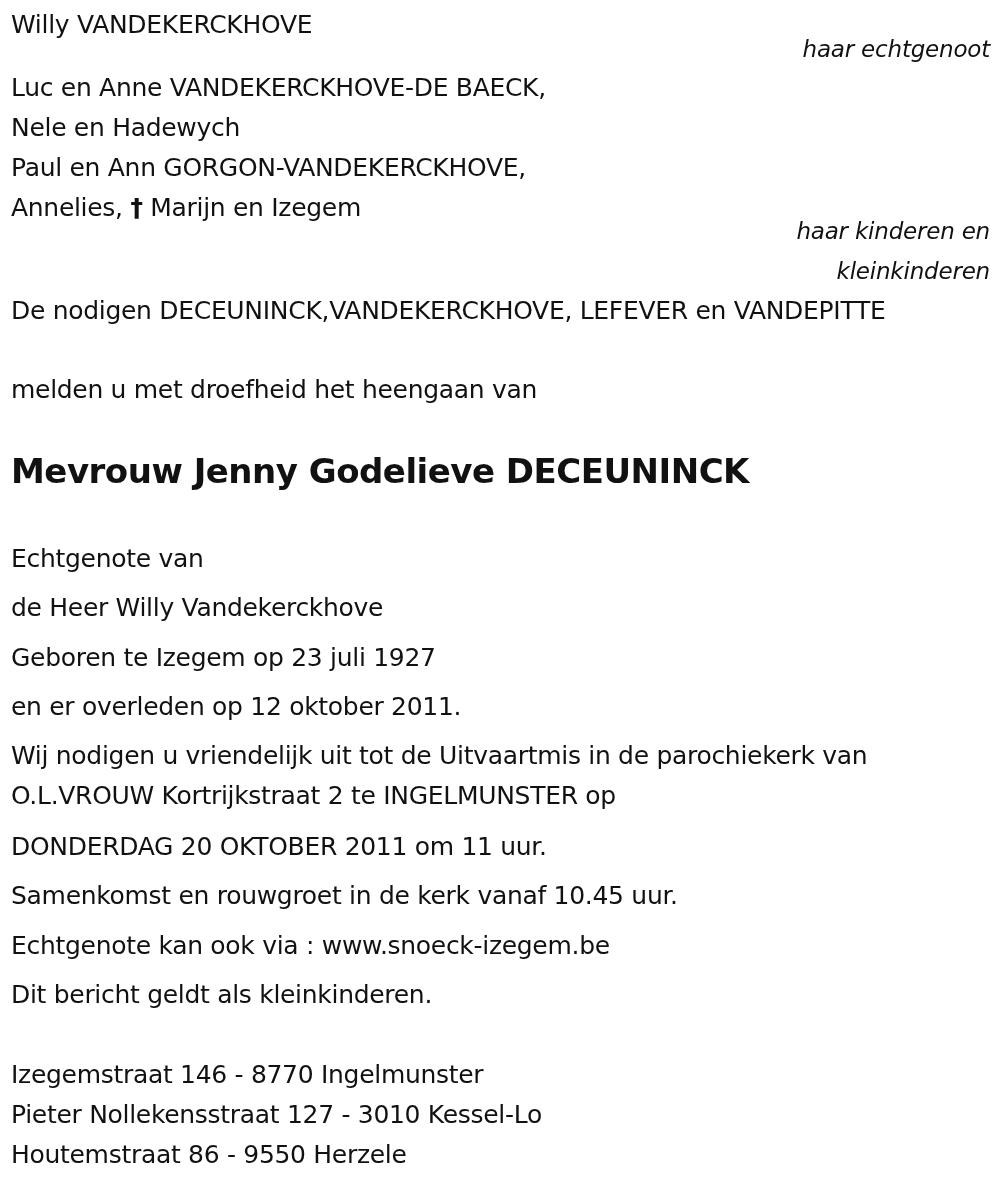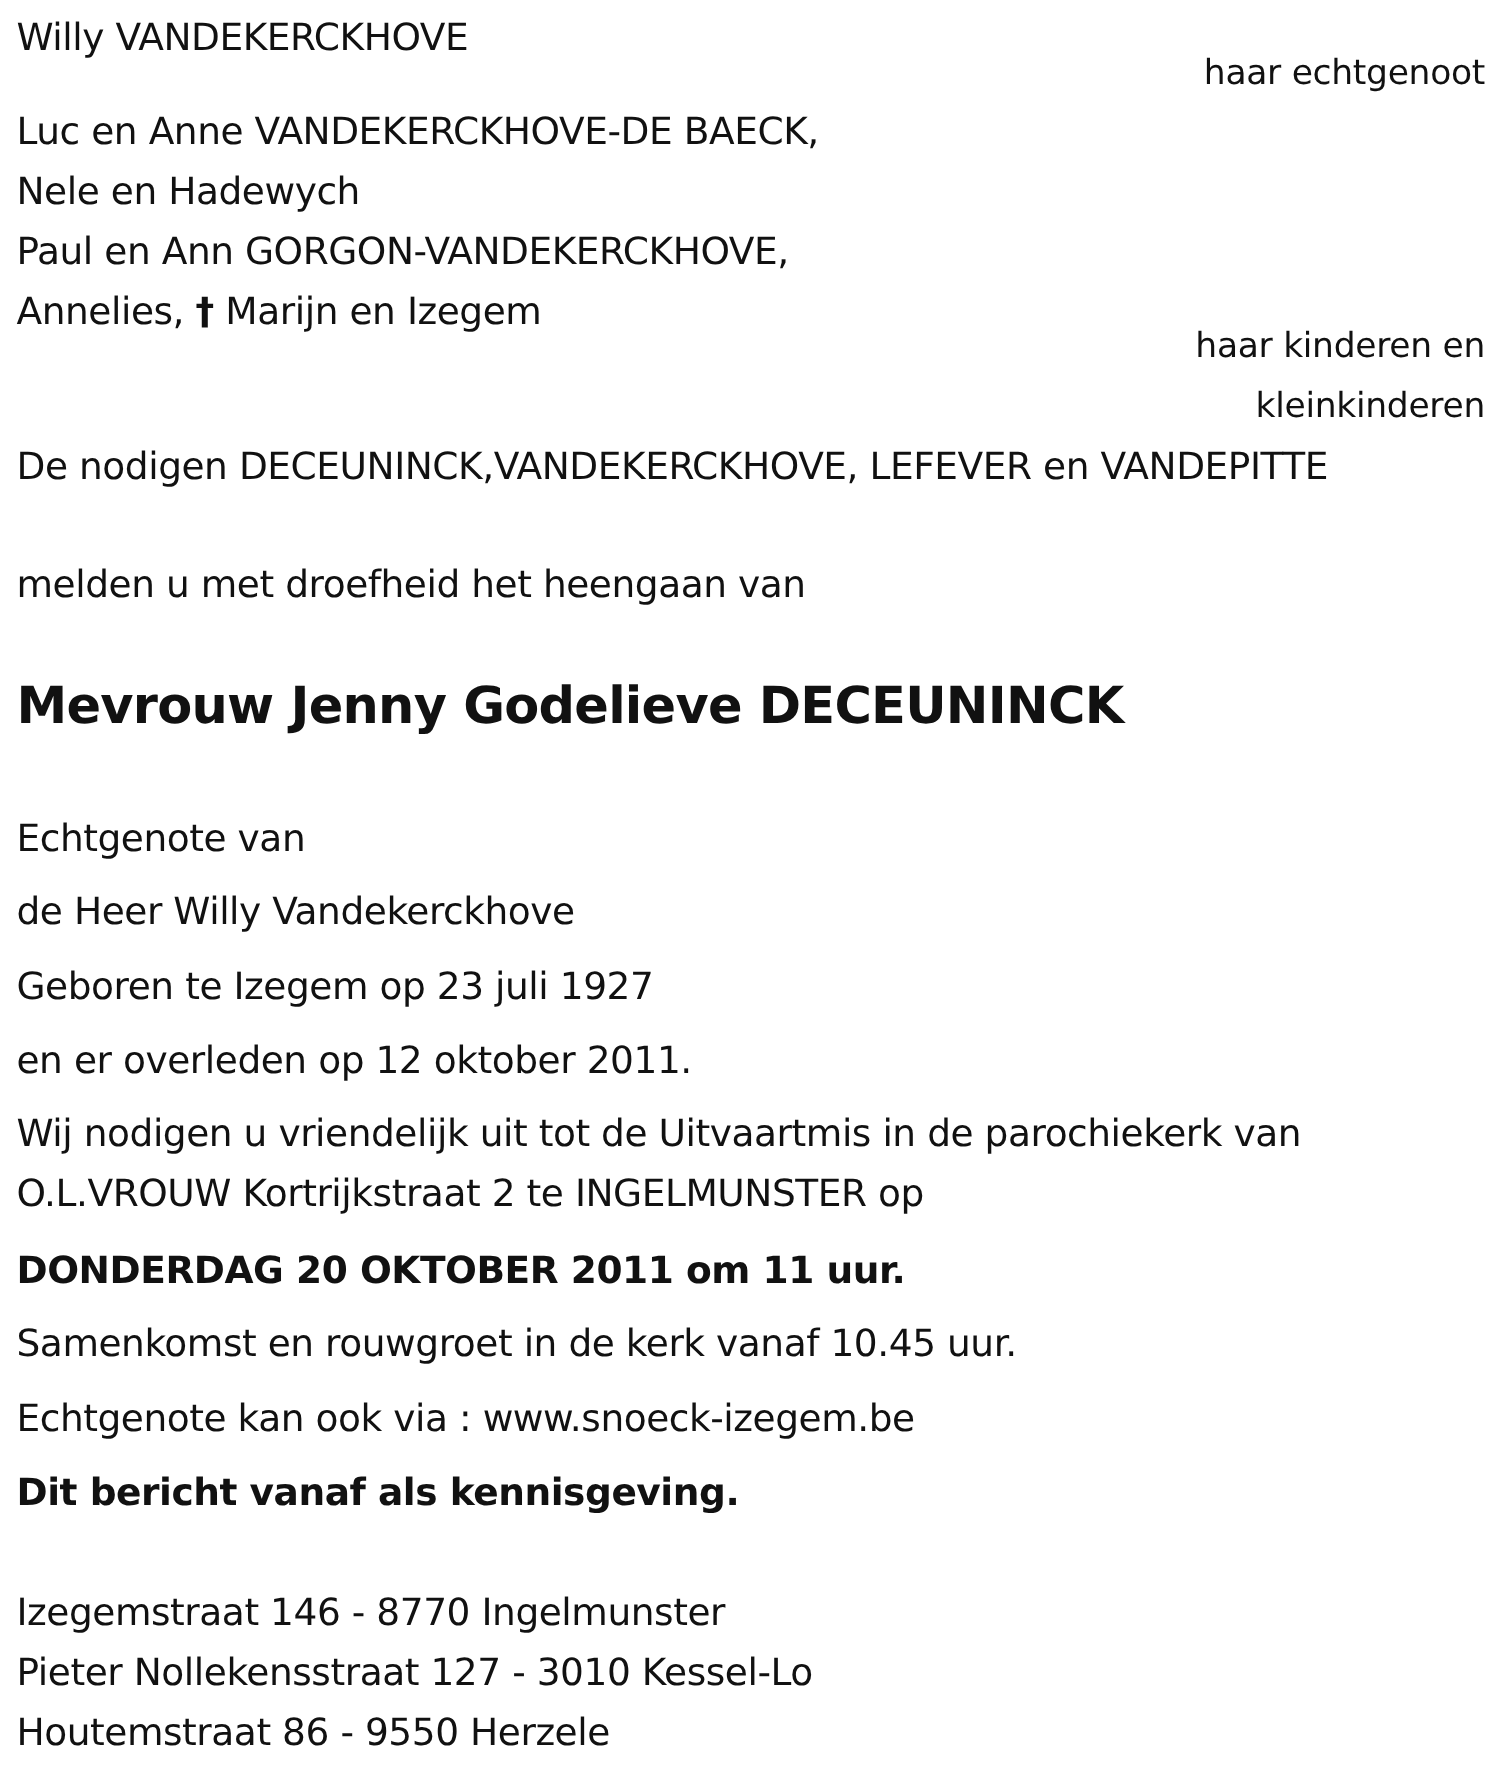--- a/index.html
+++ b/index.html
@@ -6,23 +6,23 @@
   body {
     width: 1000px; height: 1186px; position: relative; overflow: hidden;
     font-family: "DejaVu Sans", sans-serif; color: #111111;
   }
   .ln {
     position: absolute; left: 11px; font-size: 25px; line-height: 30px;
     white-space: nowrap; letter-spacing: -0.3px;
   }
   .rt {
     position: absolute; right: 10px; font-size: 23px; line-height: 30px;
-    text-align: left; white-space: nowrap; letter-spacing: -0.2px;
+    font-style: italic; text-align: left; white-space: nowrap; letter-spacing: -0.2px;
   }
-  .b { font-weight: bold; }
+  .b { font-weight: normal; }
   .title { font-size: 34px; line-height: 40px; font-weight: bold; letter-spacing: -0.5px; }
   .cross { font-weight: bold; }
 </style>
 </head>
 <body>
 
 <div>
 
   <div class="ln" style="top:10px">Willy VANDEKERCKHOVE</div>
   <div class="rt" style="top:34px">haar echtgenoot</div>
@@ -48,19 +48,19 @@
   <div class="ln" style="top:593px">de Heer Willy Vandekerckhove</div>
   <div class="ln" style="top:643px">Geboren te Izegem op 23 juli 1927</div>
   <div class="ln" style="top:692px">en er overleden op 12 oktober 2011.</div>
   <div class="ln" style="top:741px">Wij nodigen u vriendelijk uit tot de Uitvaartmis in de parochiekerk van</div>
   <div class="ln" style="top:781px">O.L.VROUW Kortrijkstraat 2 te INGELMUNSTER op</div>
   <div class="ln b" style="top:832px">DONDERDAG 20 OKTOBER 2011 om 11 uur.</div>
   <div class="ln" style="top:881px">Samenkomst en rouwgroet in de kerk vanaf 10.45 uur.</div>
   <div class="ln" style="top:931px">
     <span>Echtgenote kan ook via : </span><span>www.snoeck-izegem.be</span>
   </div>
-  <div class="ln b" style="top:980px">Dit bericht vanaf als kennisgeving.</div>
+  <div class="ln b" style="top:980px">Dit bericht geldt als kleinkinderen.</div>
 
   <div class="ln" style="top:1060px">Izegemstraat 146 - 8770 Ingelmunster</div>
   <div class="ln" style="top:1100px">Pieter Nollekensstraat 127 - 3010 Kessel-Lo</div>
   <div class="ln" style="top:1140px">Houtemstraat 86 - 9550 Herzele</div>
 
 </div>
 
 </body></html>

